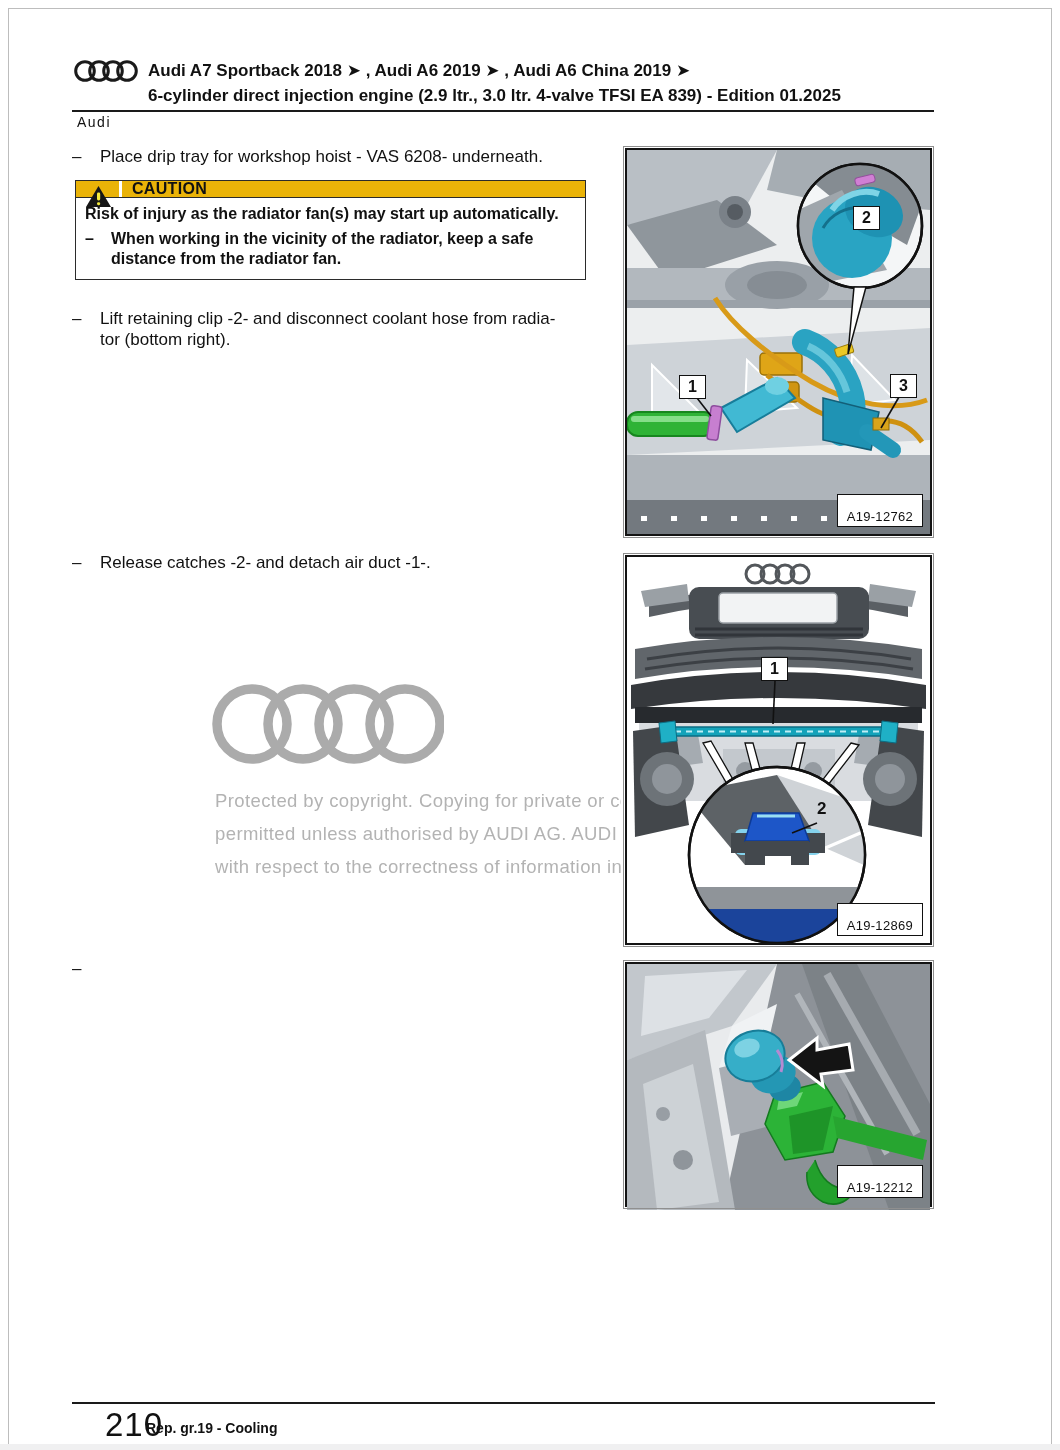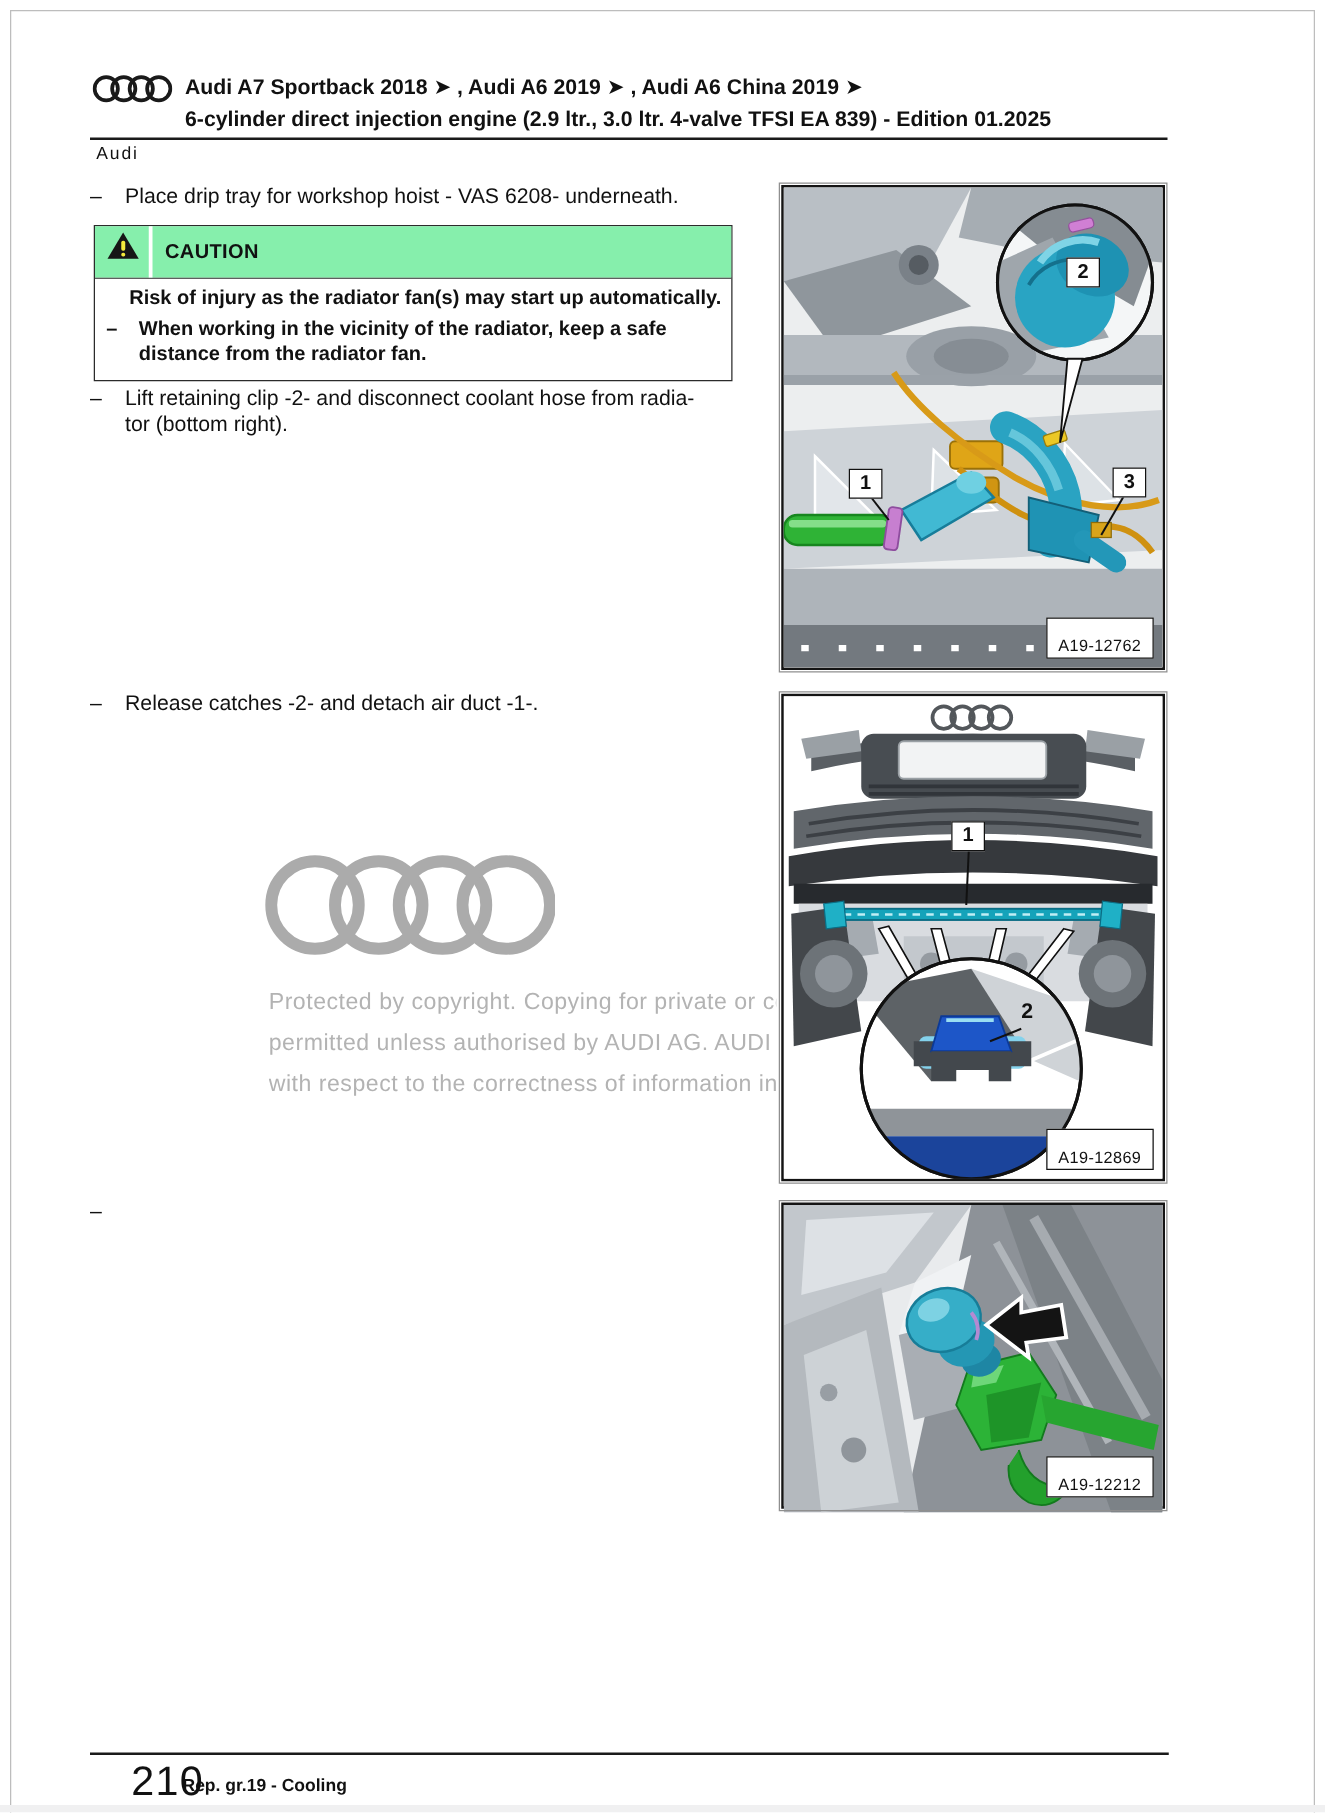--- a/index.html
+++ b/index.html
@@ -19,26 +19,26 @@
   .title-line{position:absolute;left:148px;font-weight:700;font-size:17px;white-space:nowrap;}
   .hrule{position:absolute;background:#1a1a1a;height:2px;}
 
   
   .step{position:absolute;left:72px;width:545px;display:flex;font-size:17px;line-height:21px;}
   .step .dash{width:28px;flex:0 0 28px;}
   .step .lines div{white-space:nowrap;}
 
   
   .caution{position:absolute;left:75px;top:180px;width:509px;border:1px solid #2b2b2b;background:#fff;}
-  .caution-head{position:relative;height:41px;background:#86efac;display:flex;align-items:center;}
+  .caution-head{position:relative;height:16px;background:#eab308;display:flex;align-items:center;}
   .caution-head .sep{position:absolute;left:43px;top:0;width:3px;height:100%;background:#fff;}
   .caution-head .warn{position:absolute;left:9px;top:4px;}
   .caution-label{margin-left:56px;font-weight:700;font-size:16px;letter-spacing:0.3px;}
   .caution-body{border-top:1px solid #2b2b2b;padding:6px 8px 10px 9px;font-weight:700;font-size:16px;line-height:20px;}
-  .caution-body .risk{margin:0 0 5px 0;text-align:right;}
+  .caution-body .risk{margin:0 0 5px 0;}
   .citem{display:flex;}
   .citem .dash{width:26px;flex:0 0 26px;}
 
   
   .wm-text{position:absolute;left:215px;width:406px;overflow:hidden;white-space:nowrap;
     font-size:18.5px;color:#b3b3b3;letter-spacing:0.4px;}
 
   
   .figure{position:absolute;left:625px;width:307px;border:2px solid #141414;outline:1px solid #8f8f8f;
     outline-offset:1px;background:#fff;box-sizing:border-box;}

